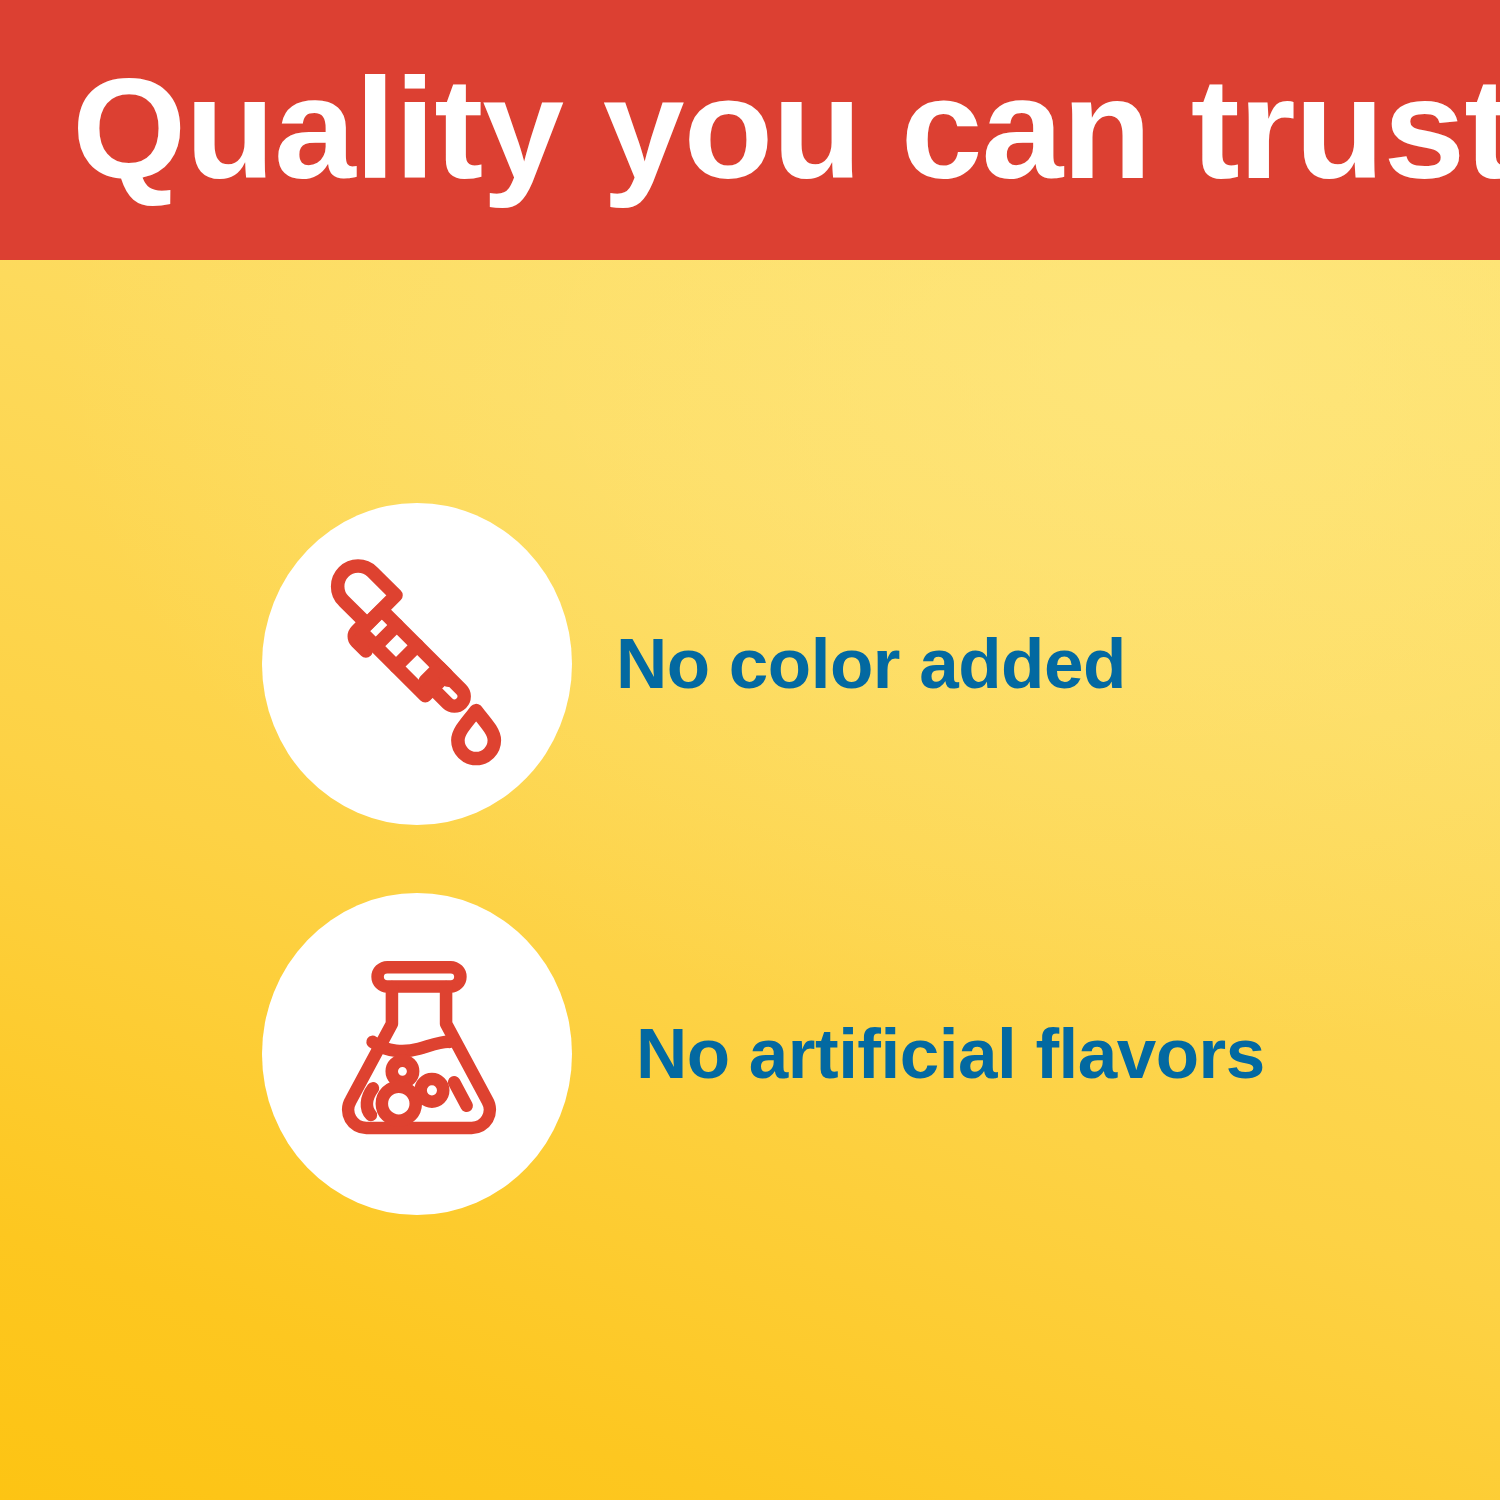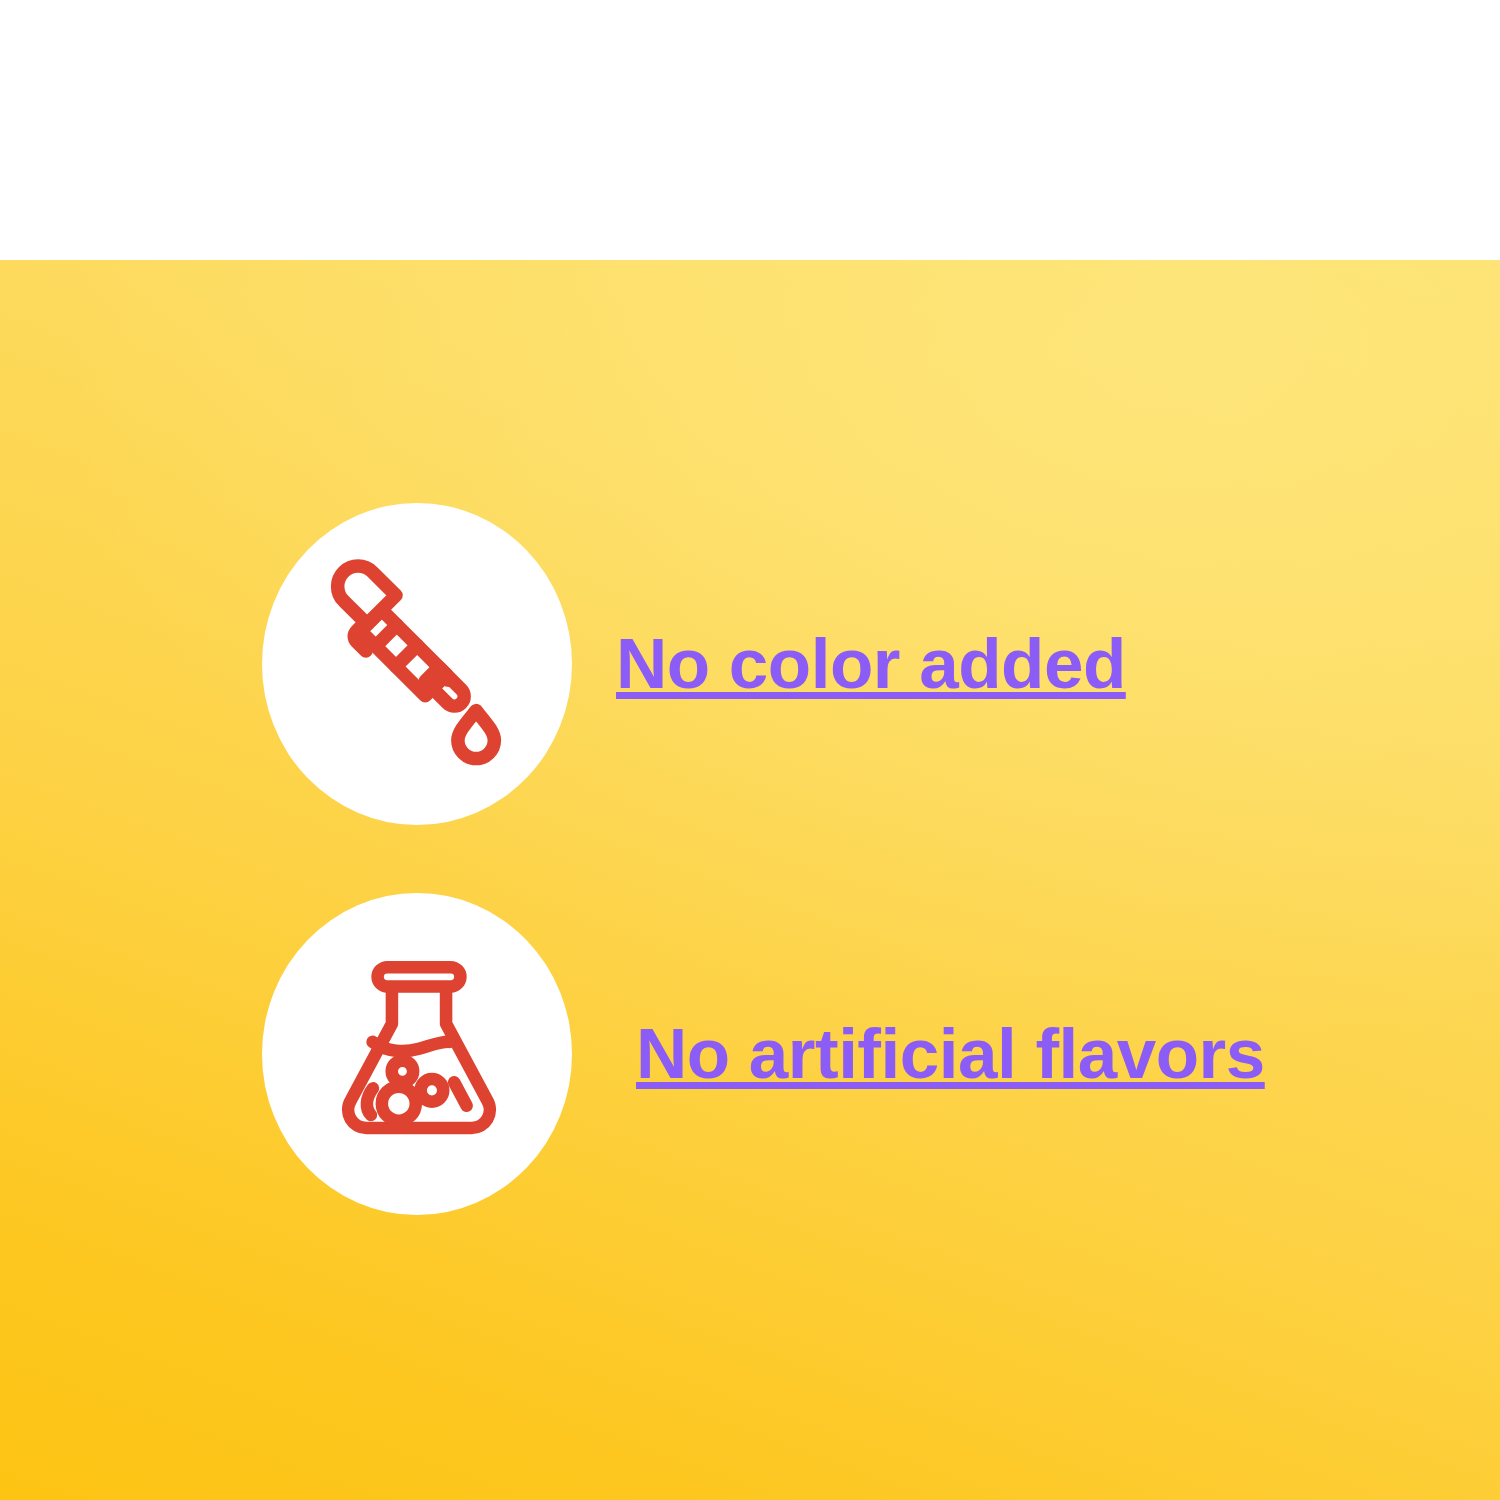--- a/index.html
+++ b/index.html
@@ -89,35 +89,37 @@
   .icon-badge svg {
     position:absolute;
     left:50%; top:50%;
     transform:translate(-50%,-50%);
   }
   .badge-0 svg { width:212px; height:222px; margin-left:4px; }
   .badge-1 svg { width:202px; height:212px; margin-left:2px; margin-top:0px; }
 
   .feature-label {
     margin-left:44px;
-    color:#8b5cf6;
+    color:#0369a1;
     font-family:"Liberation Sans", sans-serif;
     font-weight:bold;
     font-size:71px;
     line-height:76px;
     letter-spacing:-0.5px;
     white-space:nowrap;
-    text-decoration:underline;
   }
 </style>
 </head>
 <body>
 
 <div id="page">
 
+  <div class="banner">
+    <div class="banner-title">Quality you can trust</div>
+  </div>
 
   <div class="body-panel"></div>
 
   <div class="features">
 
     <div class="feature-row row-0">
       <div class="icon-badge badge-0">
         <div class="disc"></div>
         <svg viewBox="0 0 100 100" fill="none" stroke="#DE4230" stroke-width="6.4" stroke-linecap="round" stroke-linejoin="round">
 

